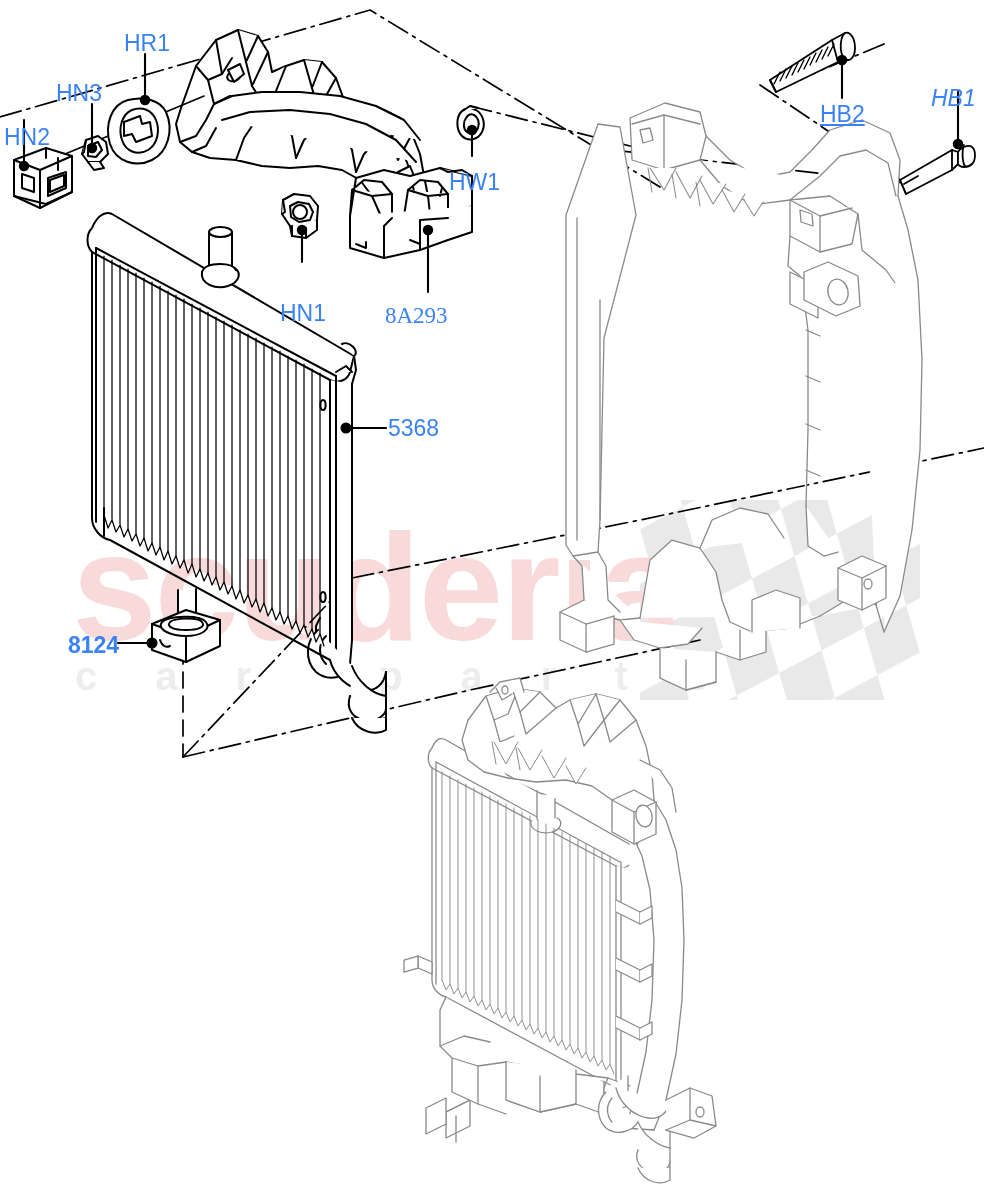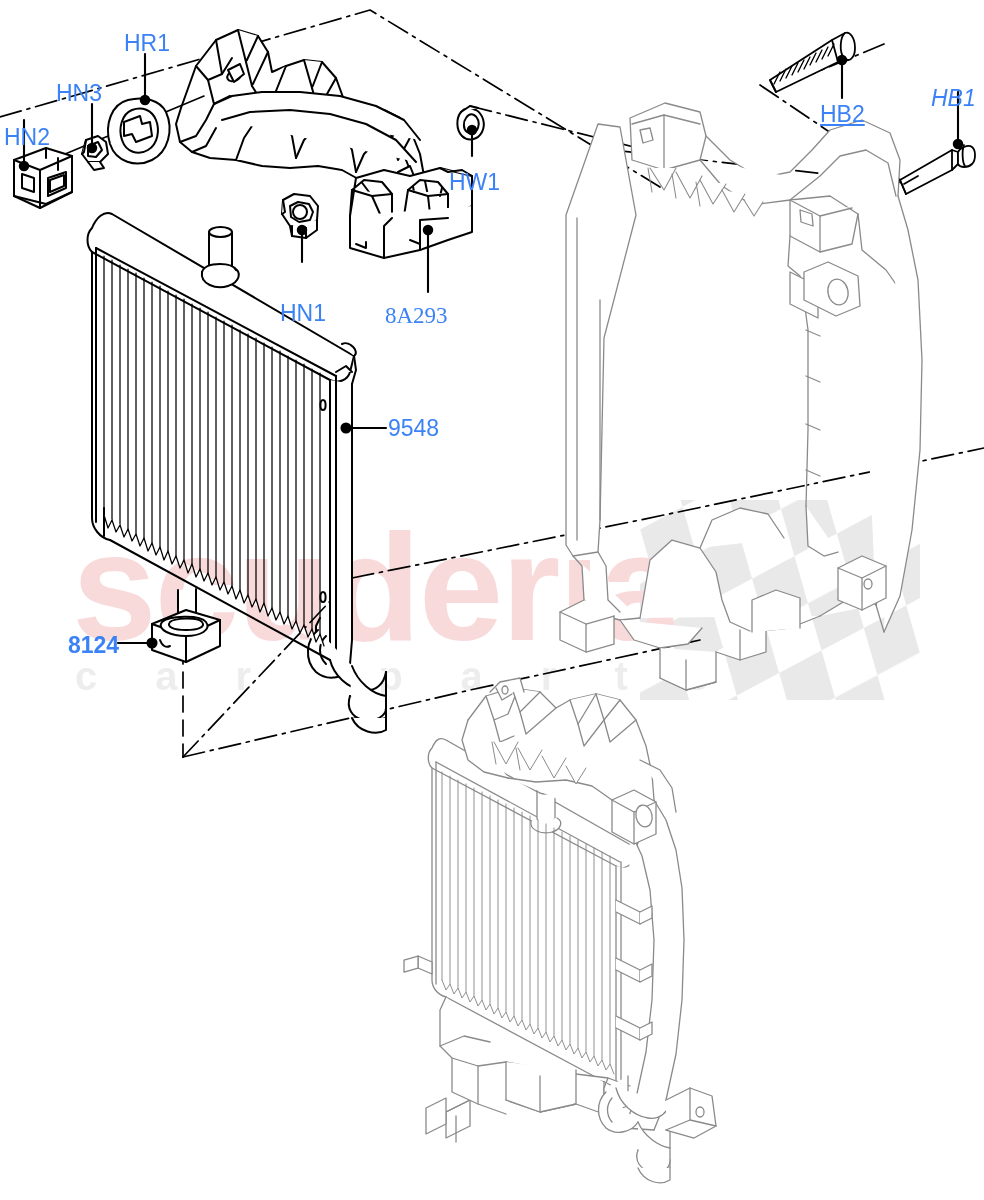--- a/index.html
+++ b/index.html
@@ -489,18 +489,18 @@
         <circle cx="958" cy="144" r="4.2"></circle>
     </g>
   </svg>
 
   <div class="lbl" style="left:4px;top:98px;margin-top:28px;">HN2</div>
   <div class="lbl" style="left:56px;top:82px;">HN3</div>
   <div class="lbl" style="left:124px;top:32px;">HR1</div>
   <div class="lbl" style="left:449px;top:171px;">HW1</div>
   <div class="lbl" style="left:280px;top:262px;margin-top:40px;">HN1</div>
   <div class="lbl" style="left:385px;top:304px;font-family:Liberation Serif, serif;">8A293</div>
-  <div class="lbl" style="left:388px;top:417px;">9548</div>
+  <div class="lbl" style="left:388px;top:417px;">5368</div>
   <div class="lbl" style="left:68px;top:634px;font-weight:bold;">8124</div>
   <div class="lbl" style="left:820px;top:103px;text-decoration:underline;">HB2</div>
   <div class="lbl" style="left:931px;top:87px;font-style:italic;">HB1</div>
 
 </div>
 
 </body></html>

